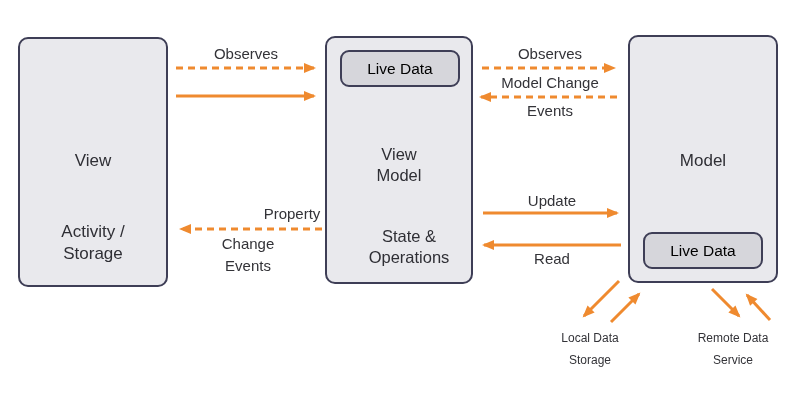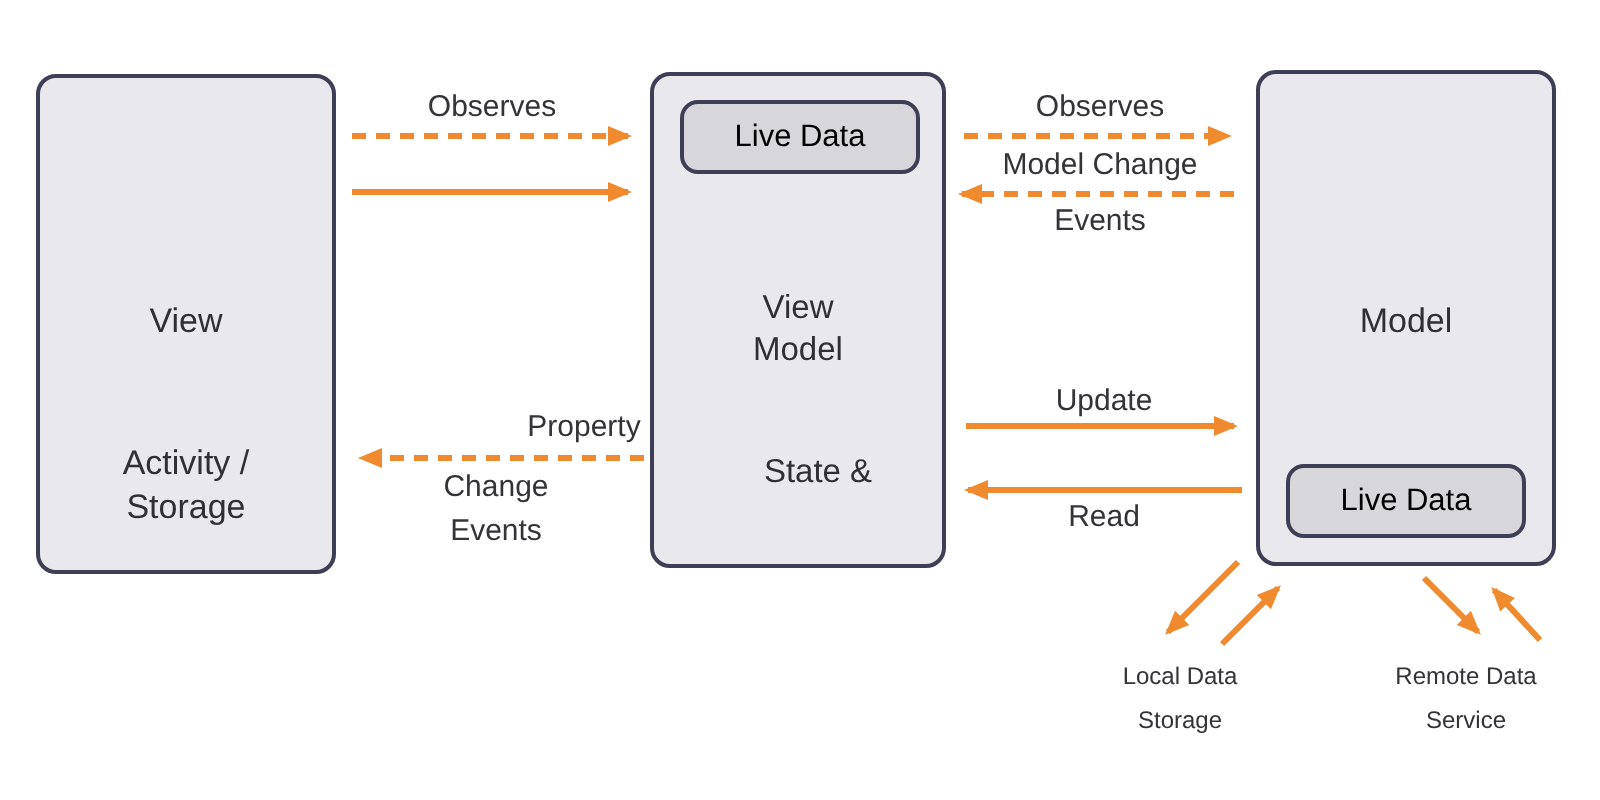--- a/index.html
+++ b/index.html
@@ -113,20 +113,21 @@
   <div class="box" style="left:325px; top:36px; width:148px; height:248px;"></div>
   <div class="badge" style="left:340px; top:50px; width:120px; height:37px;">
     <span>Live Data</span>
   </div>
   <div class="box-text vm-text" style="left:325px; top:144px; width:148px;">
     <div>View</div>
     <div>Model</div>
   </div>
   <div class="box-text vm-text" style="left:325px; top:226px; width:168px;">
     <div>State &amp;</div>
+    <div>Operations</div>
   </div>
 
   <div class="box" style="left:628px; top:35px; width:150px; height:248px;"></div>
   <div class="box-text" style="left:628px; top:150px; width:150px;">Model</div>
   <div class="badge" style="left:643px; top:232px; width:120px; height:37px;">
     <span>Live Data</span>
   </div>
 
   <div class="arrow-label" style="left:246px; top:44px;">Observes</div>
   <div class="arrow-label" style="left:248px; top:204px;margin-left:44px;">Property</div>

